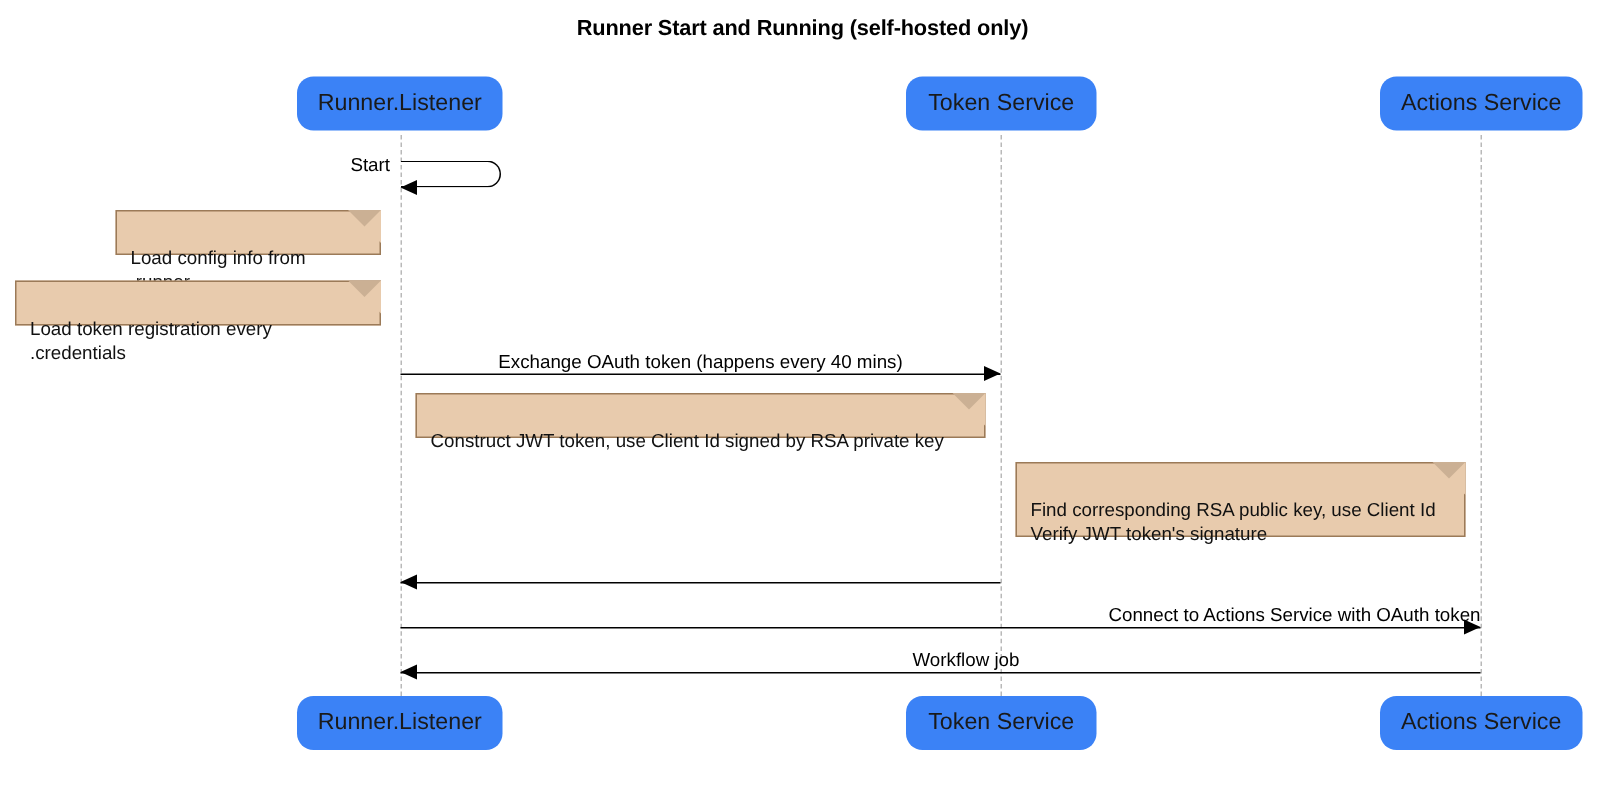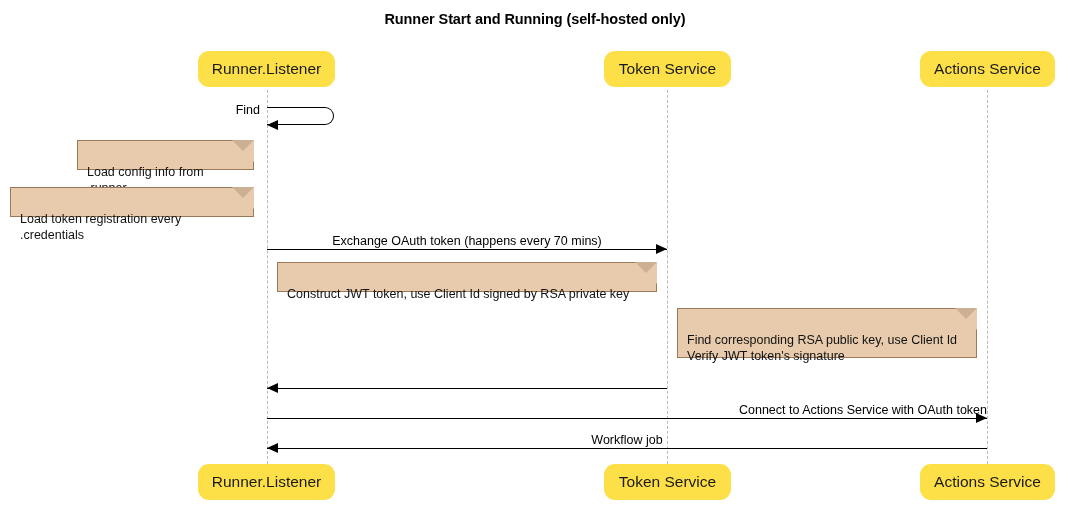--- a/index.html
+++ b/index.html
@@ -36,21 +36,21 @@
   
   .lifeline {
     position: absolute;
     width: 0;
     border-left: 1px dashed #b9b9b9;
   }
 
   
   .participant {
     position: absolute;
-    background: #fde047;
+    background: #3b82f6;
     border-radius: 11px;
     display: flex;
     align-items: center;
     justify-content: center;
     color: #1a1a1a;
     font-size: 15.5px;
     box-sizing: border-box;
   }
 
   
@@ -142,47 +142,47 @@
   </div>
   <div class="participant" style="left:604px; top:464px; width:127px; height:36px;">
     <span>Token Service</span>
   </div>
   <div class="participant" style="left:920px; top:464px; width:135px; height:36px;">
     <span>Actions Service</span>
   </div>
 
   <div class="selfloop" style="left:267px; top:107px; width:67px; height:18px;"></div>
   <div class="arrowhead arrow-left" style="left:267px; top:119.5px;"></div>
-  <div class="msg-label" style="left:198px; top:103px; width:62px; text-align:right;">Find</div>
+  <div class="msg-label" style="left:198px; top:103px; width:62px; text-align:right;">Start</div>
 
   <div class="note" style="left:77px; top:140px; width:177px; height:30px;">
     <span>Load config info from .runner</span>
   </div>
 
   <div class="note" style="left:10px; top:187px; width:244px; height:30px;">
     <span>Load token registration every .credentials</span>
   </div>
 
   <div class="msg" style="left:267px; top:249px; width:400px;"></div>
   <div class="arrowhead arrow-right" style="left:656px; top:244px;"></div>
-  <div class="msg-label" style="left:267px; top:234px; width:400px;">Exchange OAuth token (happens every 70 mins)</div>
+  <div class="msg-label" style="left:267px; top:234px; width:400px;">Exchange OAuth token (happens every 40 mins)</div>
 
   <div class="note" style="left:277px; top:262px; width:380px; height:30px;">
     <span>Construct JWT token, use Client Id signed by RSA private key</span>
   </div>
 
   <div class="note" style="left:677px; top:308px; width:300px; height:50px;">
     <span>Find corresponding RSA public key, use Client Id
 Verify JWT token's signature</span>
   </div>
 
   <div class="msg" style="left:267px; top:388px; width:400px;"></div>
   <div class="arrowhead arrow-left" style="left:267px; top:383px;"></div>
 
   <div class="msg" style="left:267px; top:418px; width:720px;"></div>
   <div class="arrowhead arrow-right" style="left:976px; top:413px;"></div>
   <div class="msg-label" style="left:267px; top:403px; width:720px;text-align:right;">Connect to Actions Service with OAuth token</div>
 
   <div class="msg" style="left:267px; top:448px; width:720px;"></div>
   <div class="arrowhead arrow-left" style="left:267px; top:443px;"></div>
-  <div class="msg-label" style="left:267px; top:433px; width:720px;">Workflow job</div>
+  <div class="msg-label" style="left:284px; top:433px; width:720px;">Workflow job</div>
 
 </div>
 
 </body></html>

